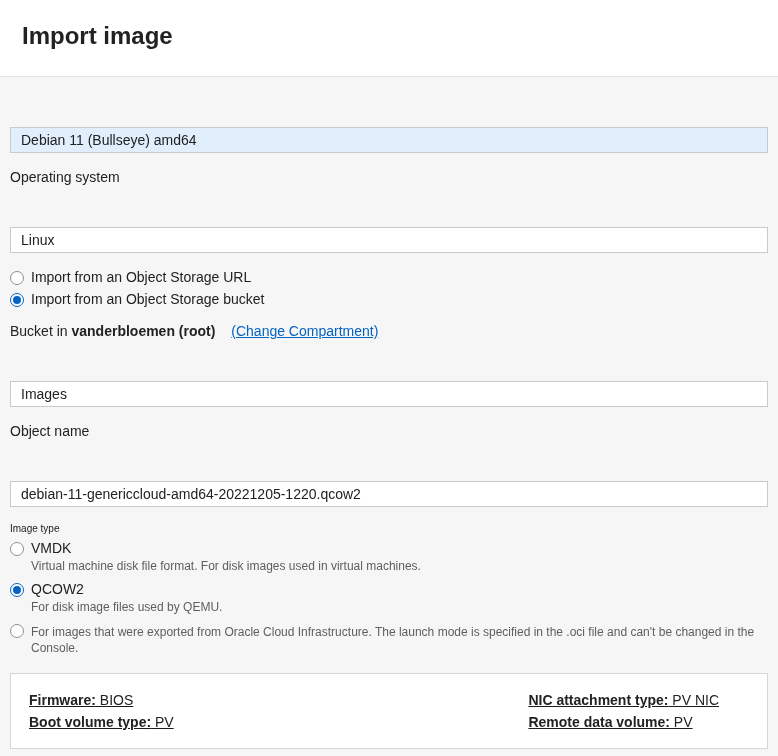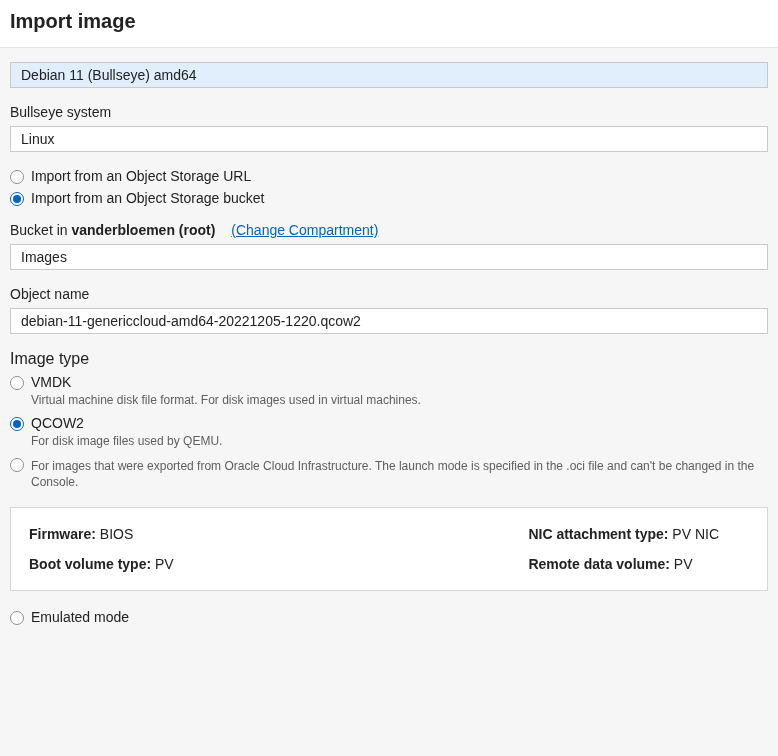--- a/index.html
+++ b/index.html
@@ -14,22 +14,22 @@
     width: 778px;
     background: #f6f6f6;
     overflow: hidden;
   }
   .header {
     padding: 10px 10px 14px 10px;
     background: #fff;
     border-bottom: 1px solid #e3e3e3;
   }
   .header h1 {
-    margin: 0;
-    font-size: 20px;
+    margin: 12px;
+    font-size: 24px;
     font-weight: 600;
     color: #222;
   }
   .content {
     padding: 14px 10px 20px 10px;
   }
   .field {
     margin-bottom: 16px;
   }
   .field-label {
@@ -40,20 +40,21 @@
   }
   .input-text {
     width: 100%;
     padding: 8px 10px;
     font-size: 14px;
     border: 1px solid #c9c9c9;
     background: #fff;
     color: #222;
     outline: none;
     height: 26px;
+    margin-top: 36px;
   }
   .input-text.highlight {
     background: #e1eefc;
   }
   .radio-group { margin-top: 6px; }
   .radio-item {
     display: flex;
     align-items: flex-start;
     margin-bottom: 6px;
   }
@@ -84,21 +85,21 @@
     font-size: 14px;
     color: #222;
   }
   .radio-desc {
     font-size: 12px;
     color: #5e5e5e;
     margin-top: 2px;
     line-height: 1.4;
   }
   .section-heading {
-    font-size: 16px;
+    font-size: 10px;
     color: #222;
     margin-bottom: 6px;
   }
   .bucket-heading {
     font-size: 14px;
     color: #222;
     margin-bottom: 6px;
   }
   .bucket-heading .link {
     color: #0563c2;
@@ -114,21 +115,22 @@
     background: #fff;
     padding: 18px 18px;
     margin-top: 6px;
     margin-bottom: 18px;
     display: flex;
     justify-content: space-between;
   }
   .launch-col {
     display: flex;
     flex-direction: column;
-    gap: 14px;
+    gap: 6px;
+    text-decoration: underline;
   }
   .launch-item {
     font-size: 14px;
     color: #222;
   }
   .launch-item .lk {
     font-weight: 700;
   }
   .radio-desc a {
     color: #0563c2;
@@ -144,21 +146,21 @@
     <h1>Import image</h1>
   </div>
 
   <div class="content">
 
     <div class="field">
       <input type="text" class="input-text highlight" value="Debian 11 (Bullseye) amd64" style="">
     </div>
 
     <div class="field">
-      <label class="field-label">Bullseye system</label>
+      <label class="field-label">Operating system</label>
       <input type="text" class="input-text" value="Linux" style="">
     </div>
 
     <div class="field radio-group">
       <div class="radio-item">
         <span class="radio-dot"></span>
         <div class="radio-body">
           <span class="radio-label">Import from an Object Storage URL</span>
         </div>
       </div>

